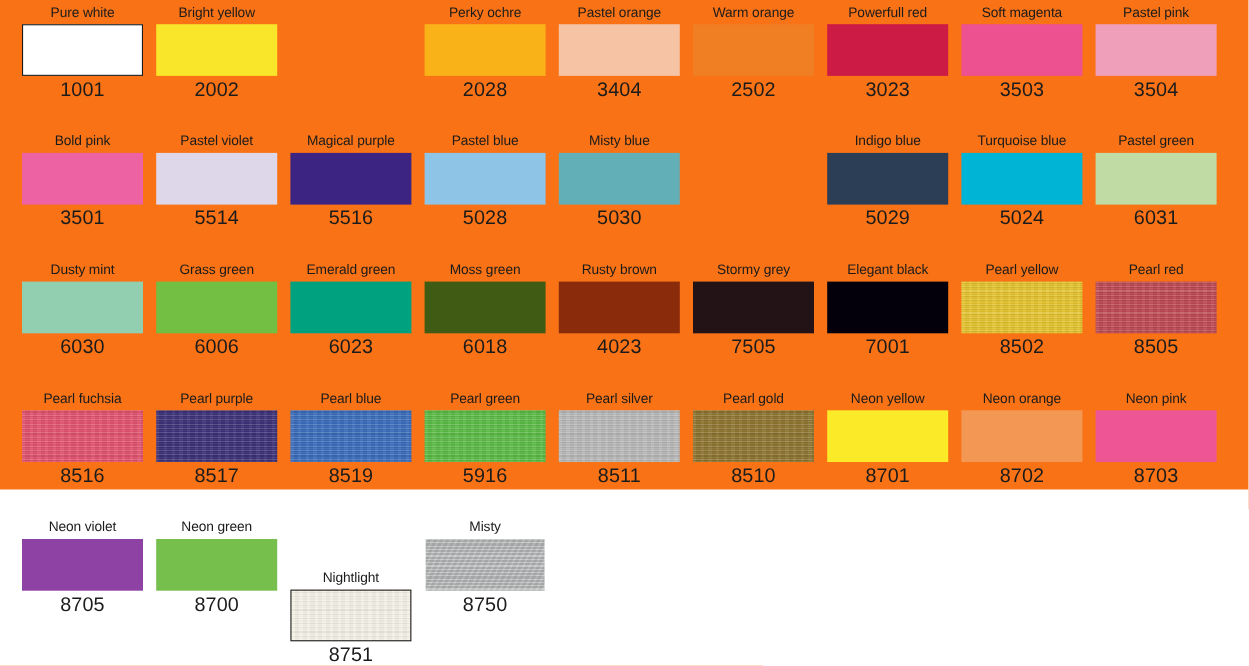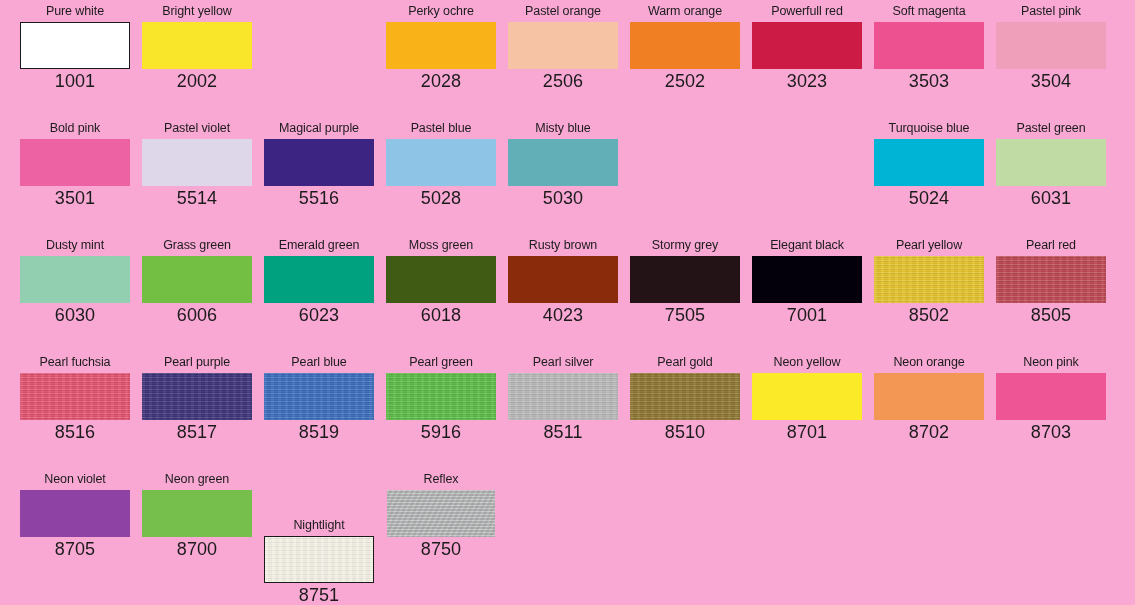--- a/index.html
+++ b/index.html
@@ -10,22 +10,22 @@
   body {
     width: 1135px;
     height: 605px;
     font-family: "Liberation Sans", sans-serif;
     color: #1a1a1a;
     overflow: hidden;
   }
   #chart {
     position: relative;
     width: 1135px;
-    height: 605px;
-    background: #f9a8d4;
+    height: 445px;
+    background: #f97316;
     text-decoration: underline;
   }
   .swatch-row {
     position: absolute;
     left: 0;
     width: 1135px;
     height: 117px;
   }
   .swatch-cell {
     position: absolute;
@@ -136,21 +136,21 @@
         <div class="swatch-code">2002</div>
       </div>
       <div class="swatch-cell" style="left: 380px;">
         <div class="swatch-name">Perky ochre</div>
         <div class="swatch-chip" style="background-color: rgb(249, 179, 25);"></div>
         <div class="swatch-code">2028</div>
       </div>
       <div class="swatch-cell" style="left: 502px;">
         <div class="swatch-name">Pastel orange</div>
         <div class="swatch-chip" style="background-color: rgb(247, 195, 165);"></div>
-        <div class="swatch-code">2506</div>
+        <div class="swatch-code">3404</div>
       </div>
       <div class="swatch-cell" style="left: 624px;">
         <div class="swatch-name">Warm orange</div>
         <div class="swatch-chip" style="background-color: rgb(240, 126, 34);"></div>
         <div class="swatch-code">2502</div>
       </div>
       <div class="swatch-cell" style="left: 746px;">
         <div class="swatch-name">Powerfull red</div>
         <div class="swatch-chip" style="background-color: rgb(204, 27, 69);"></div>
         <div class="swatch-code">3023</div>
@@ -185,20 +185,25 @@
       <div class="swatch-cell" style="left: 380px;">
         <div class="swatch-name">Pastel blue</div>
         <div class="swatch-chip" style="background-color: rgb(142, 196, 230);"></div>
         <div class="swatch-code">5028</div>
       </div>
       <div class="swatch-cell" style="left: 502px;">
         <div class="swatch-name">Misty blue</div>
         <div class="swatch-chip" style="background-color: rgb(99, 175, 184);"></div>
         <div class="swatch-code">5030</div>
       </div>
+      <div class="swatch-cell" style="left: 746px;">
+        <div class="swatch-name">Indigo blue</div>
+        <div class="swatch-chip" style="background-color: rgb(44, 62, 86);"></div>
+        <div class="swatch-code">5029</div>
+      </div>
       <div class="swatch-cell" style="left: 868px;">
         <div class="swatch-name">Turquoise blue</div>
         <div class="swatch-chip" style="background-color: rgb(0, 180, 213);"></div>
         <div class="swatch-code">5024</div>
       </div>
       <div class="swatch-cell" style="left: 990px;">
         <div class="swatch-name">Pastel green</div>
         <div class="swatch-chip" style="background-color: rgb(192, 220, 164);"></div>
         <div class="swatch-code">6031</div>
       </div>
@@ -325,20 +330,20 @@
         <div class="swatch-code">8700</div>
       </div>
       <div class="swatch-cell" style="left: 258px; margin-top: 46px;">
         <div class="swatch-name">Nightlight</div>
         <div class="swatch-chip bordered" style="background-color: rgb(244, 242, 230);">
           <div class="tex-pearl"></div>
         </div>
         <div class="swatch-code">8751</div>
       </div>
       <div class="swatch-cell" style="left: 380px;">
-        <div class="swatch-name">Reflex</div>
+        <div class="swatch-name">Misty</div>
         <div class="swatch-chip narrow" style="background-color: rgb(185, 186, 187);">
           <div class="tex-reflex"></div>
         </div>
         <div class="swatch-code">8750</div>
       </div>
     </div>
   </div>
 
 </body></html>

